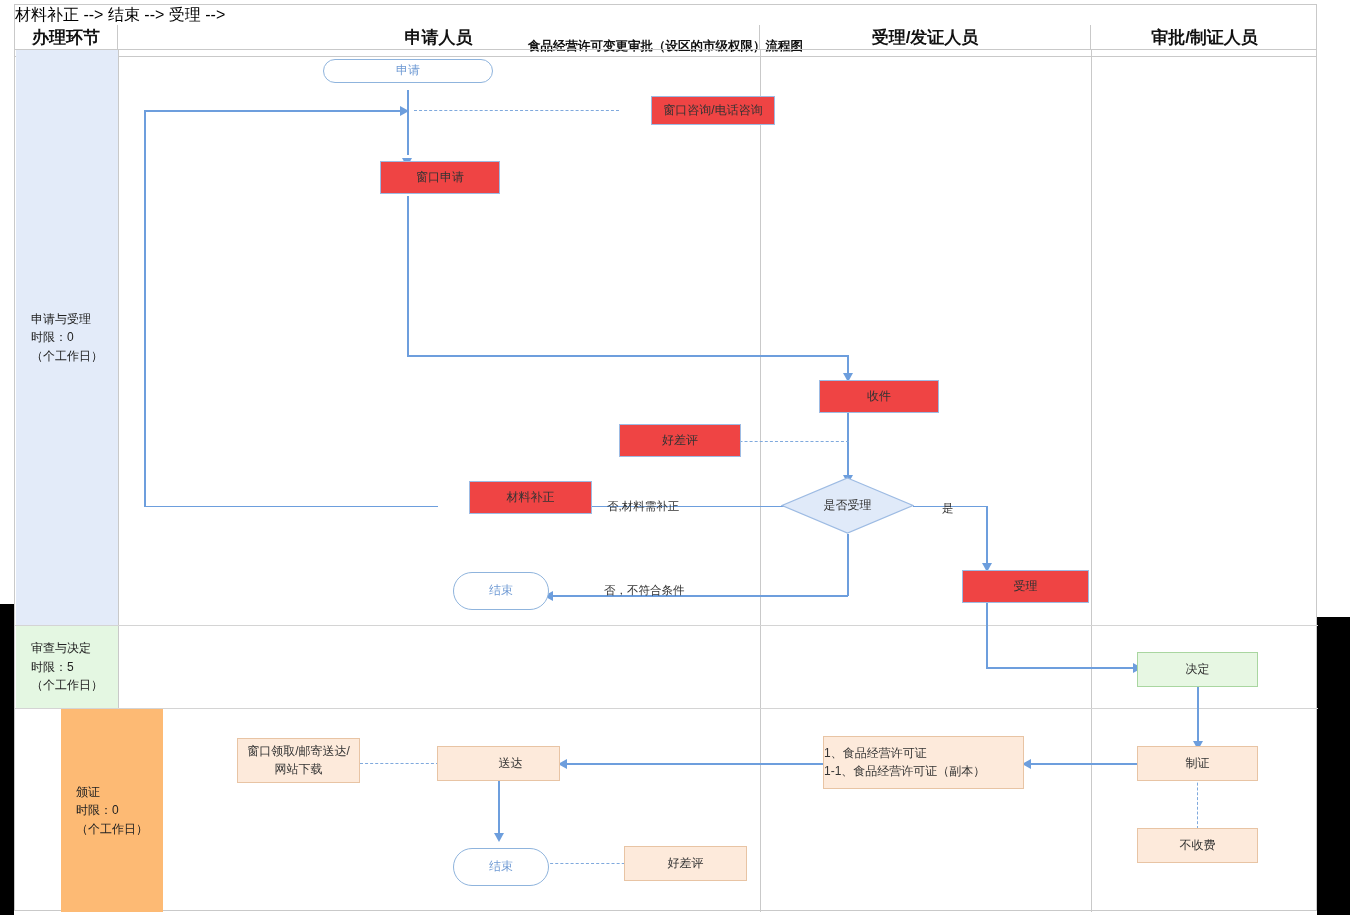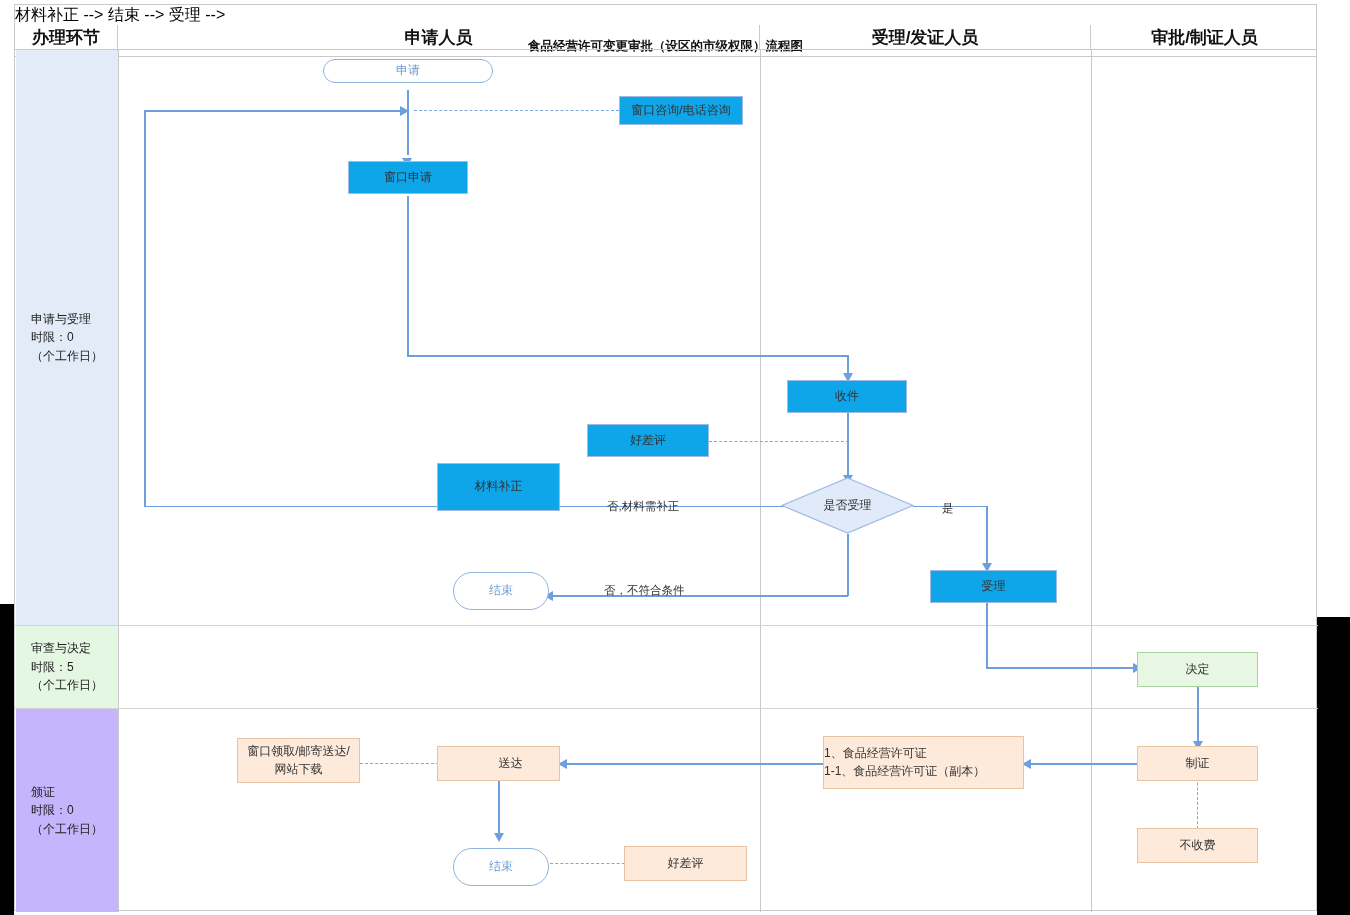--- a/index.html
+++ b/index.html
@@ -64,34 +64,34 @@
 
   
   .stage-cell{
     position:absolute;left:1px;width:102px;
     display:flex;align-items:center;justify-content:center;
     text-align:left;font-size:12px;line-height:1.55;color:#222;
     box-sizing:border-box;
   }
   #stage-0{top:45px;height:575px;background:#e3ebf9;}
   #stage-1{top:621px;height:82px;background:#e4f7e2;}
-  #stage-2{top:704px;height:203px;background:#c4b5fd;}
+  #stage-2{top:704px;height:203px;background:#fdba74;margin-left:45px;}
 
   
   .node{
     position:absolute;
     box-sizing:border-box;
     display:flex;align-items:center;justify-content:center;
     text-align:center;
     font-size:12px;
     line-height:1.45;
     color:#333;
     z-index:4;
   }
-  .n-blue{background:#0ea5e9;border:1px solid #9dbbe3;}
+  .n-blue{background:#ef4444;border:1px solid #9dbbe3;margin-left:32px;}
   .n-green{background:#e7f7e3;border:1px solid #a9d6a0;}
   .n-peach{background:#fdeadb;border:1px solid #e8c4a4;}
   .n-term{
     background:#ffffff;border:1px solid #8fb4dd;border-radius:22px;
     color:#6f9ad4;
   }
   .n-left{justify-content:flex-start;text-align:left;}
 
   
   .diamond{
@@ -252,21 +252,21 @@
     <div class="node n-term" style="left:308px;top:54px;width:170px;height:24px;">申请</div>
 
     <div class="node n-blue" style="left:604px;top:91px;width:124px;height:29px;">窗口咨询/电话咨询</div>
 
     <div class="node n-blue" style="left:333px;top:156px;width:120px;height:33px;">窗口申请</div>
 
     <div class="node n-blue" style="left:772px;top:375px;width:120px;height:33px;">收件</div>
 
     <div class="node n-blue" style="left:572px;top:419px;width:122px;height:33px;">好差评</div>
 
-    <div class="node n-blue" style="left:422px;top:458px;width:123px;height:48px;">材料补正</div>
+    <div class="node n-blue" style="left:422px;top:476px;width:123px;height:33px;">材料补正</div>
 
     
     <div class="diamond" style="left:766px;top:472px;width:133px;height:57px;">
       <svg class="dshape" viewBox="0 0 133 57" preserveAspectRatio="none">
         <polygon points="66.5,1 132,28.5 66.5,56 1,28.5" fill="#e0eaf9" stroke="#9dbbe3" stroke-width="1.2"></polygon>
       </svg>
       <span class="dlabel">是否受理</span>
     </div>
 
     <div class="node n-term" style="left:438px;top:567px;width:96px;height:38px;">结束</div>

